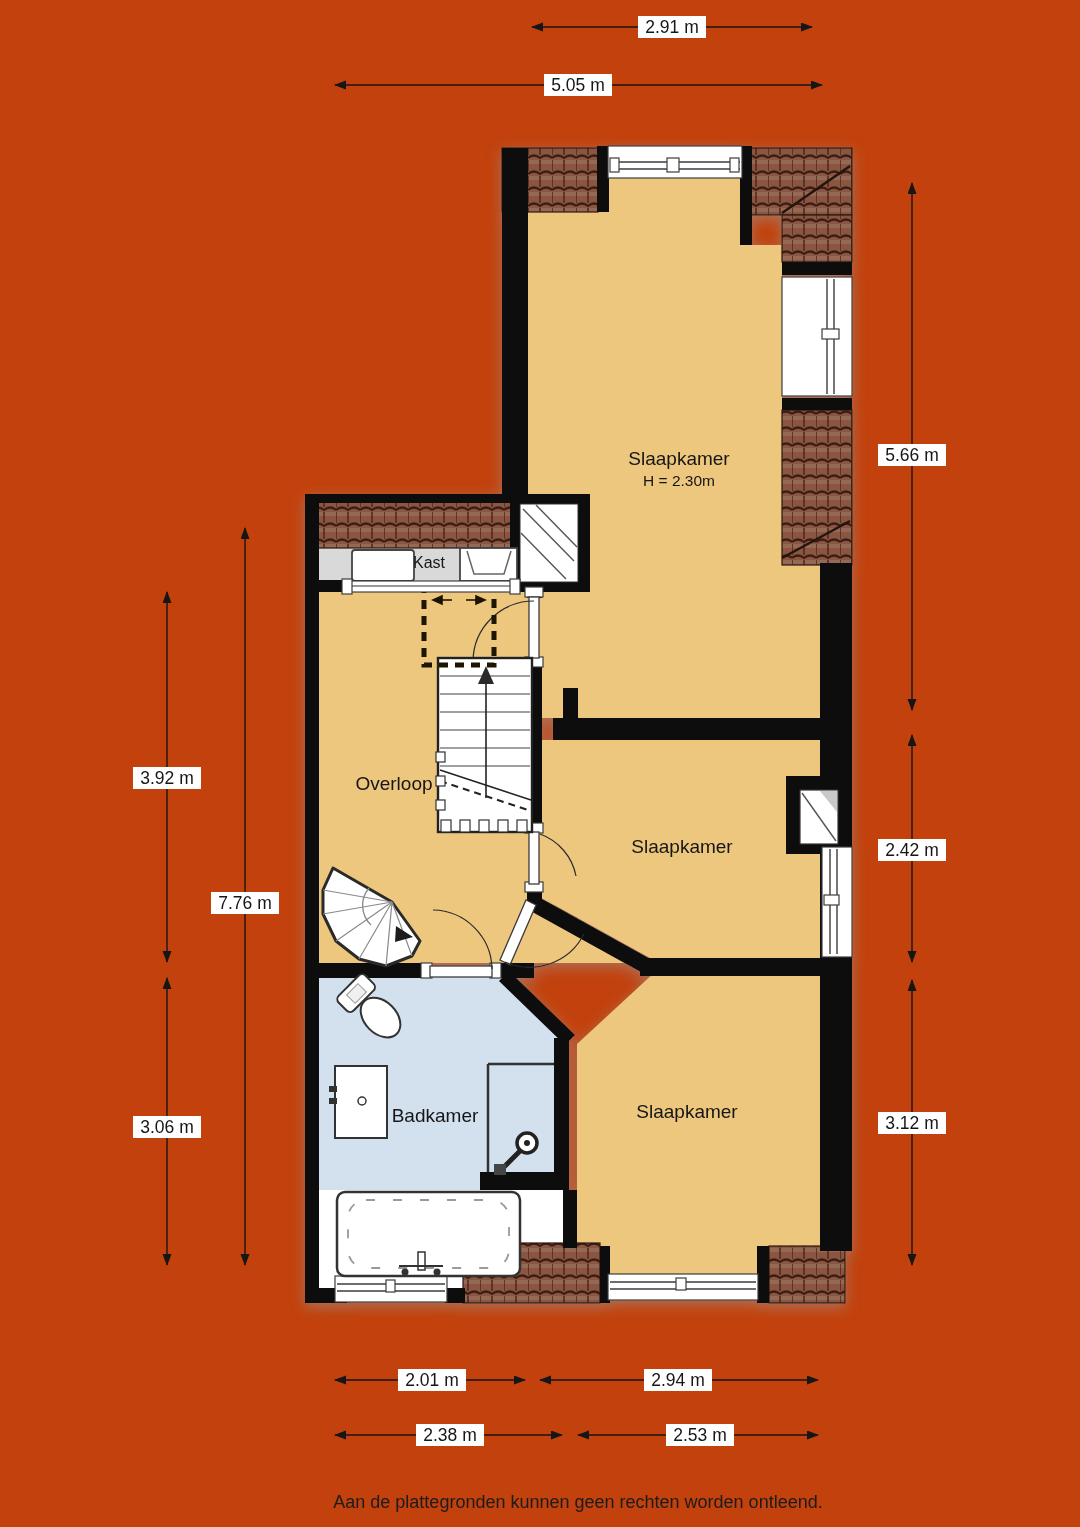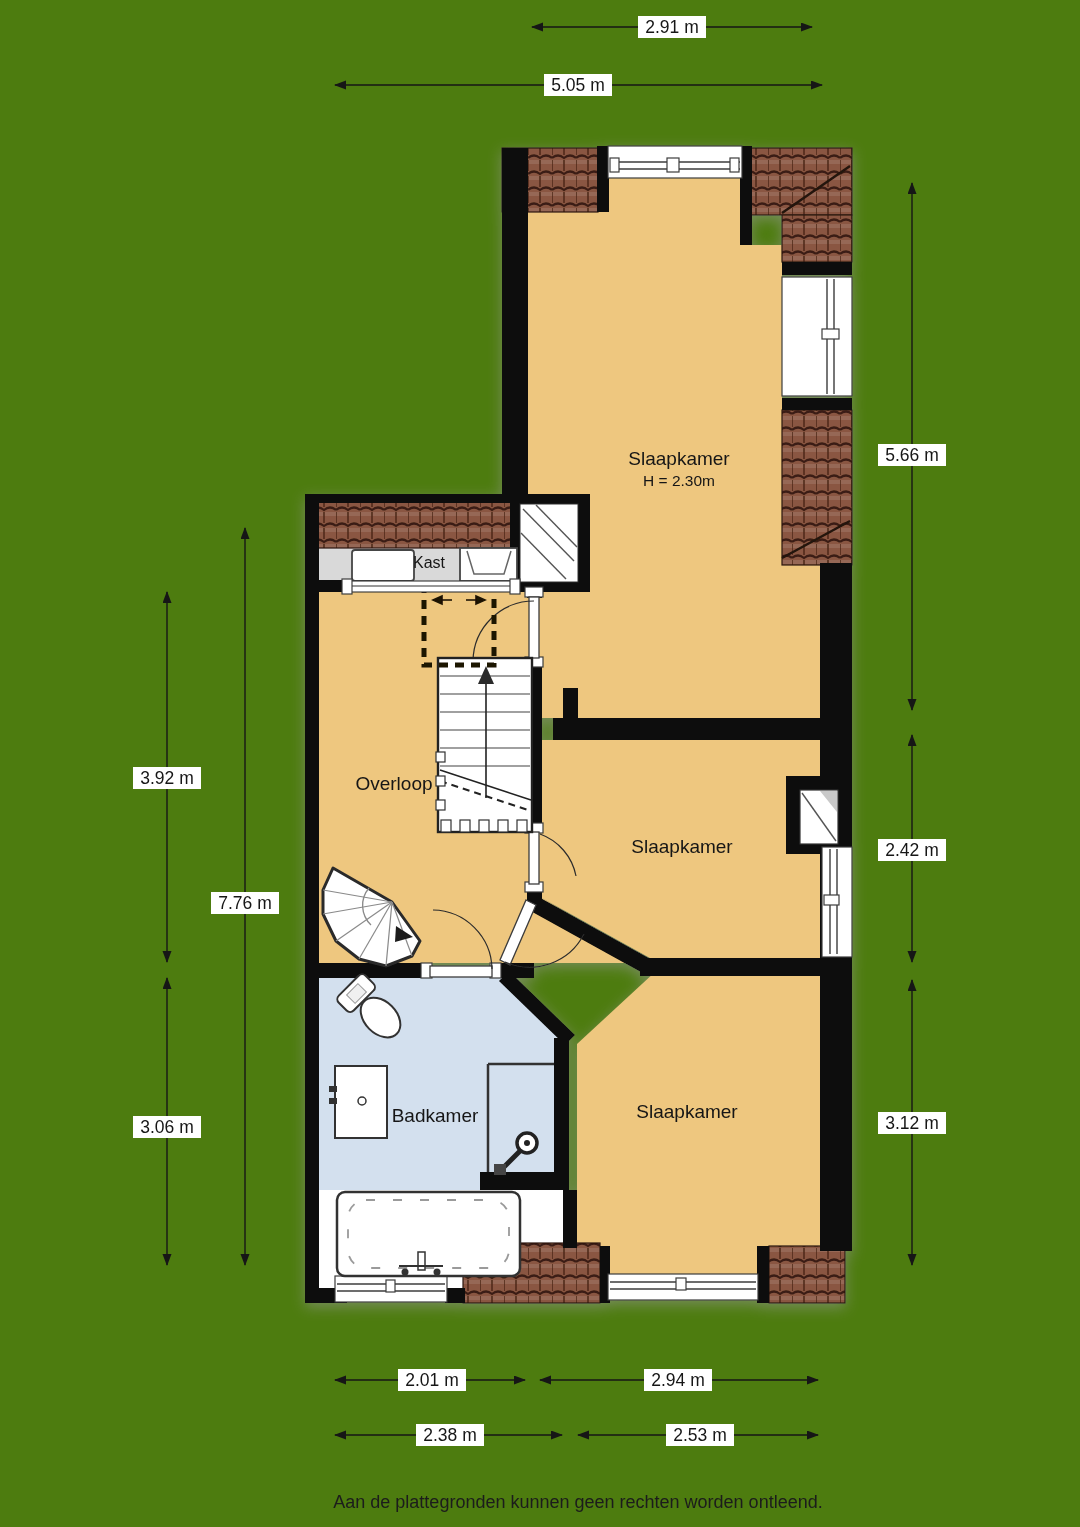--- a/index.html
+++ b/index.html
@@ -1,16 +1,16 @@
 <!DOCTYPE html>
 <html><head>
 <meta charset="utf-8">
 <style>
   html,body{margin:0;padding:0;background:#ffffff;}
-  .page{position:relative;width:1080px;height:1527px;background:#4d7c0f;overflow:hidden;
+  .page{position:relative;width:1080px;height:1527px;background:#c2410c;overflow:hidden;
         font-family:"Liberation Sans", sans-serif;}
   svg{position:absolute;left:0;top:0;}
   text{font-family:"Liberation Sans", sans-serif;fill:#161616;}
   .room-label{font-size:19px;}
   .room-sub{font-size:15.5px;}
   .closet-label{font-size:16px;}
   .dim-label{font-size:17.5px;}
   .disclaimer{font-size:18px;fill:#1c1c1c;}
   .dimline{stroke:#161616;stroke-width:1.4;fill:none;}
   .glaze{stroke:#3c3c3c;stroke-width:1.4;fill:none;}

